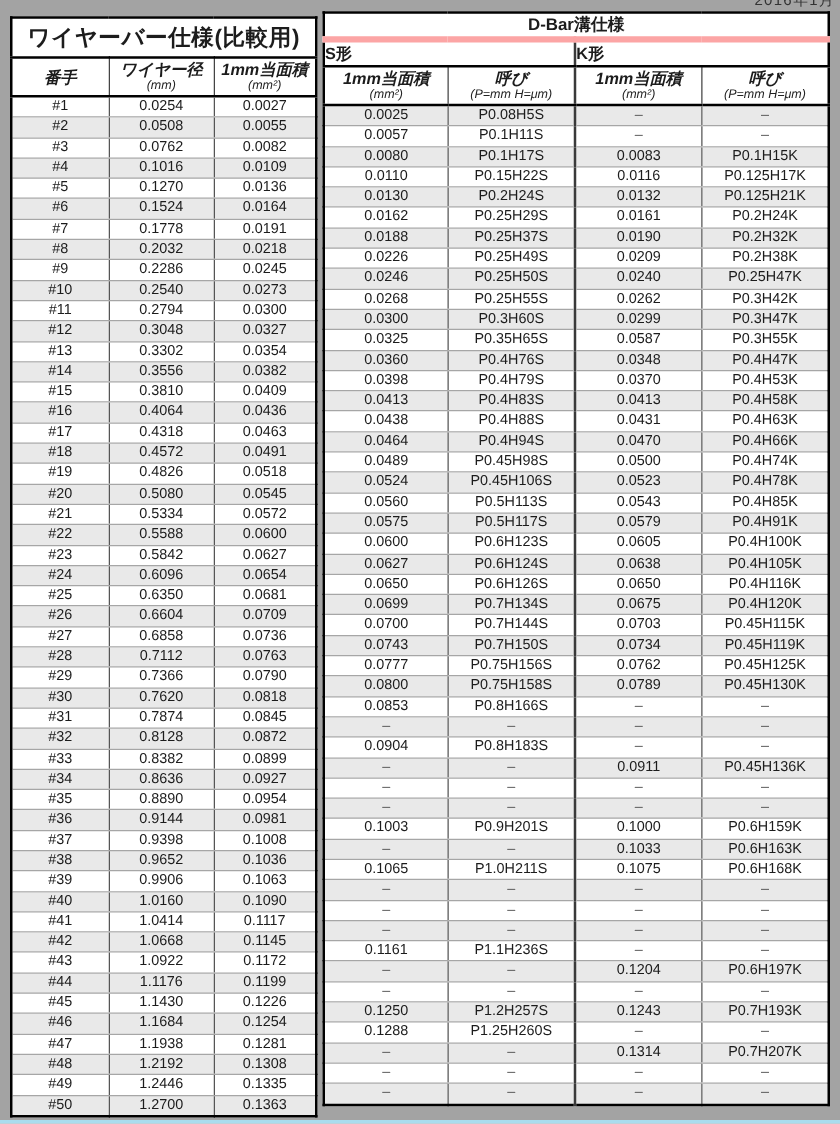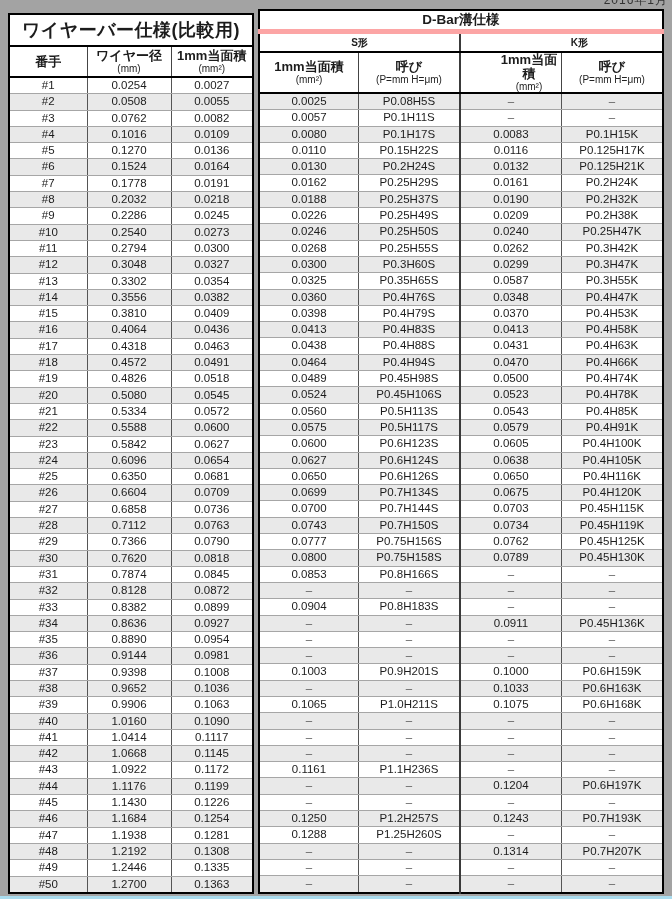--- a/index.html
+++ b/index.html
@@ -20,29 +20,29 @@
     height:30px;font-size:18px;font-weight:bold;text-align:center;vertical-align:middle;
     border-bottom:2px solid #000;letter-spacing:0.5px;
   }
   
   .dbar-table{left:258px;top:9px;width:406px;}
   .dbar-table .title-cell{
     height:17px;font-size:13.5px;font-weight:bold;text-align:center;vertical-align:middle;
     border-bottom:5px solid #fca5a5;
   }
   .sk-cell{
-    height:17px;font-size:10px;font-weight:bold;text-align:center;vertical-align:middle;
+    height:17px;font-size:13px;font-weight:bold;text-align:left;vertical-align:middle;
     border-bottom:2px solid #000;border-left:1px solid #444;margin-left:32px;
   }
-  .k-divide{border-left:2px solid #3a3a3a !important;padding-left:36px;}
+  .k-divide{border-left:2px solid #3a3a3a !important;}
 
   
   .colhead th{
     height:29px;vertical-align:middle;
-    border-left:1px solid #444;border-bottom:2px solid #000;background:#fff;
+    border-left:1px solid #444;border-bottom:2px solid #000;background:#fff;font-style:italic;
   }
   .hd{display:block;font-size:13px;font-weight:bold;line-height:14px;}
   .un{display:block;font-size:10px;font-weight:normal;line-height:11px;color:#222;}
 
   
   tbody td{
     height:15.3px;line-height:15.3px;font-size:11.5px;text-align:center;vertical-align:middle;
     border-left:1px solid #555;border-top:1px solid #a6a6a6;border-bottom:1px solid #a6a6a6;
     white-space:nowrap;overflow:hidden;
   }

